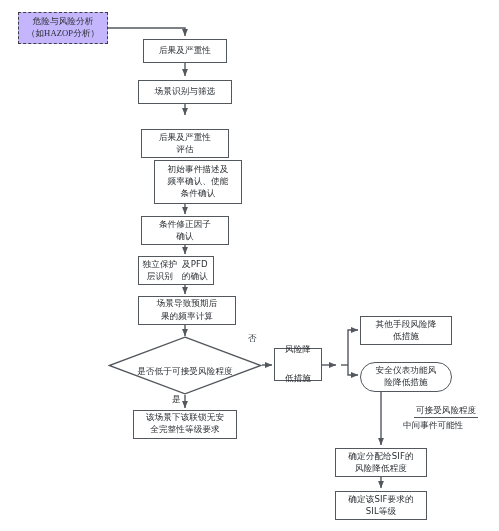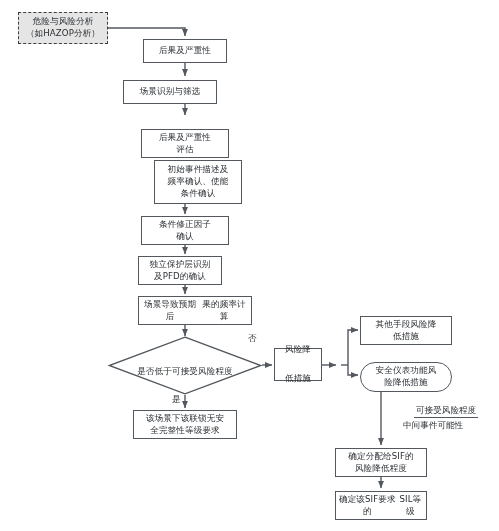--- a/index.html
+++ b/index.html
@@ -22,21 +22,22 @@
     text-align:center;
     color:#2b2f33;
     font-size:8.6px;
     line-height:1.38;
     letter-spacing:.1px;
     padding:1px 2px;
     z-index:3;
   }
   .node.dashed{
     border:1.6px dashed #3a3f45;
-    background:#e5e5e5;
+    background:#c4b5fd;
+    font-family:Liberation Serif, serif;
   }
   .node span{display:block;}
 
   .diamond-wrap{
     position:absolute;
     z-index:3;
     display:flex;align-items:center;justify-content:center;
   }
   .diamond-wrap svg{position:absolute;left:0;top:0;}
   .diamond-wrap .dtext{
@@ -107,58 +108,58 @@
 
   <div class="node dashed" style="left:18px;top:12px;width:90px;height:32px;flex-direction:column;">
     <span>危险与风险分析</span>
     <span>（如HAZOP分析）</span>
   </div>
 
   <div class="node" style="left:143px;top:39px;width:84px;height:24px;">
     <span>后果及严重性</span>
   </div>
 
-  <div class="node" style="left:123px;top:80px;width:94px;height:24px;">
+  <div class="node" style="left:138px;top:80px;width:94px;height:24px;">
     <span>场景识别与筛选</span>
   </div>
 
   <div class="node" style="left:141px;top:118px;width:88px;height:29px;flex-direction:column;margin-top:11px;">
     <span>后果及严重性</span>
     <span>评估</span>
   </div>
 
   <div class="node" style="left:141px;top:160px;width:88px;height:44px;flex-direction:column;margin-left:13px;">
     <span>初始事件描述及</span>
     <span>频率确认、使能</span>
     <span>条件确认</span>
   </div>
 
   <div class="node" style="left:141px;top:216px;width:88px;height:29px;flex-direction:column;">
     <span>条件修正因子</span>
     <span>确认</span>
   </div>
 
-  <div class="node" style="left:138px;top:256px;width:84px;height:29px;flex-direction:column;">
+  <div class="node" style="left:138px;top:256px;width:76px;height:29px;">
     <span>独立保护层识别</span>
     <span>及PFD的确认</span>
   </div>
 
-  <div class="node" style="left:138px;top:296px;width:114px;height:29px;flex-direction:row;">
+  <div class="node" style="left:138px;top:296px;width:98px;height:29px;flex-direction:column;justify-content:space-between;">
     <span>场景导致预期后</span>
     <span>果的频率计算</span>
   </div>
 
   <div class="diamond-wrap" style="left:108px;top:336px;width:154px;height:59px;">
     <svg width="154" height="59" viewBox="0 0 154 59">
       <polygon points="77,1.2 152.8,29.5 77,57.8 1.2,29.5" fill="#ffffff" stroke="#53585e" stroke-width="1.4"></polygon>
     </svg>
     <div class="dtext">是否低于可接受风险程度</div>
   </div>
 
-  <div class="node" style="left:133px;top:410px;width:104px;height:29px;flex-direction:column;">
+  <div class="node" style="left:133px;top:410px;width:104px;height:29px;flex-direction:column;font-family:Liberation Mono, monospace;">
     <span>该场景下该联锁无安</span>
     <span>全完整性等级要求</span>
   </div>
 
   <div class="node" style="left:274px;top:348px;width:48px;height:33px;flex-direction:column;gap:17px;">
     <span>风险降</span>
     <span>低措施</span>
   </div>
 
   <div class="node" style="left:360px;top:316px;width:92px;height:29px;flex-direction:column;">
@@ -169,21 +170,21 @@
   <div class="node" style="left:360px;top:362px;width:92px;height:30px;flex-direction:column;border-radius:15px;">
     <span>安全仪表功能风</span>
     <span>险降低措施</span>
   </div>
 
   <div class="node" style="left:335px;top:448px;width:92px;height:29px;flex-direction:column;">
     <span>确定分配给SIF的</span>
     <span>风险降低程度</span>
   </div>
 
-  <div class="node" style="left:335px;top:491px;width:92px;height:29px;flex-direction:row;">
+  <div class="node" style="left:335px;top:491px;width:92px;height:29px;flex-direction:column;">
     <span>确定该SIF要求的</span>
     <span>SIL等级</span>
   </div>
 
   <div class="edge-label" style="left:248px;top:333px;">否</div>
   <div class="edge-label" style="left:172px;top:394px;">是</div>
 
   <div class="fraction" style="left:388px;top:404px;">
     <span class="num">可接受风险程度</span>
     <span class="den">中间事件可能性</span>

